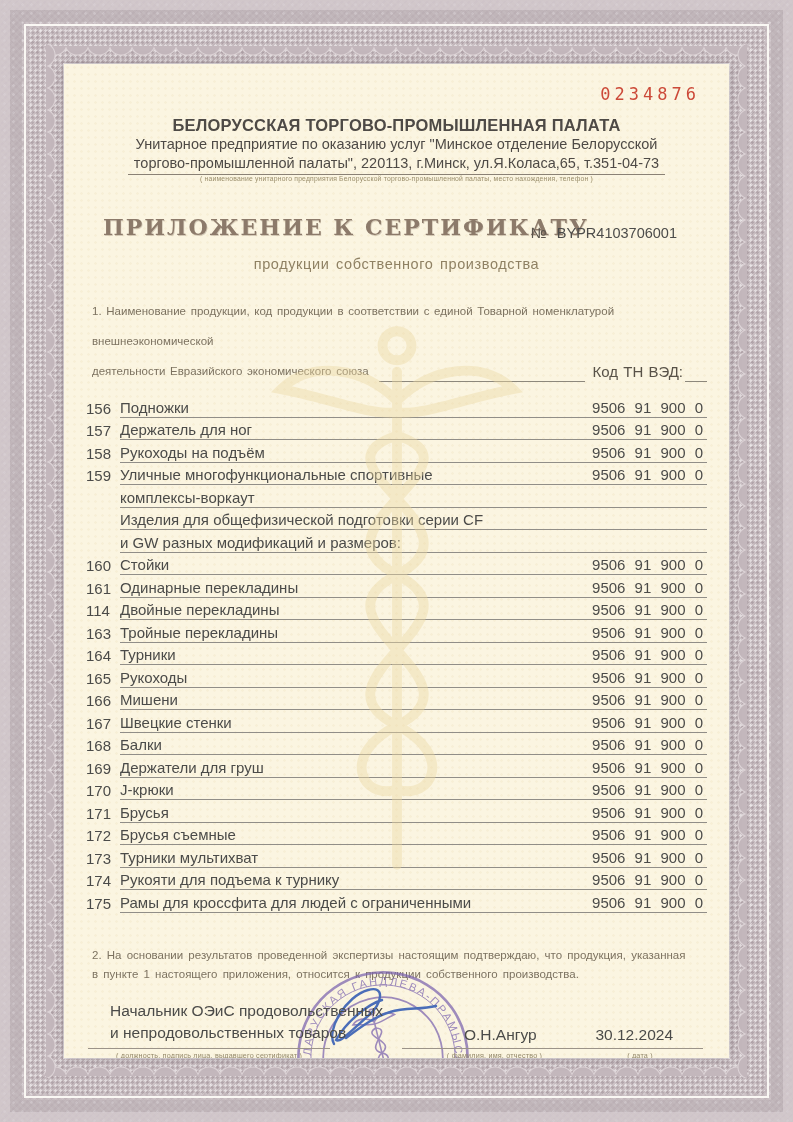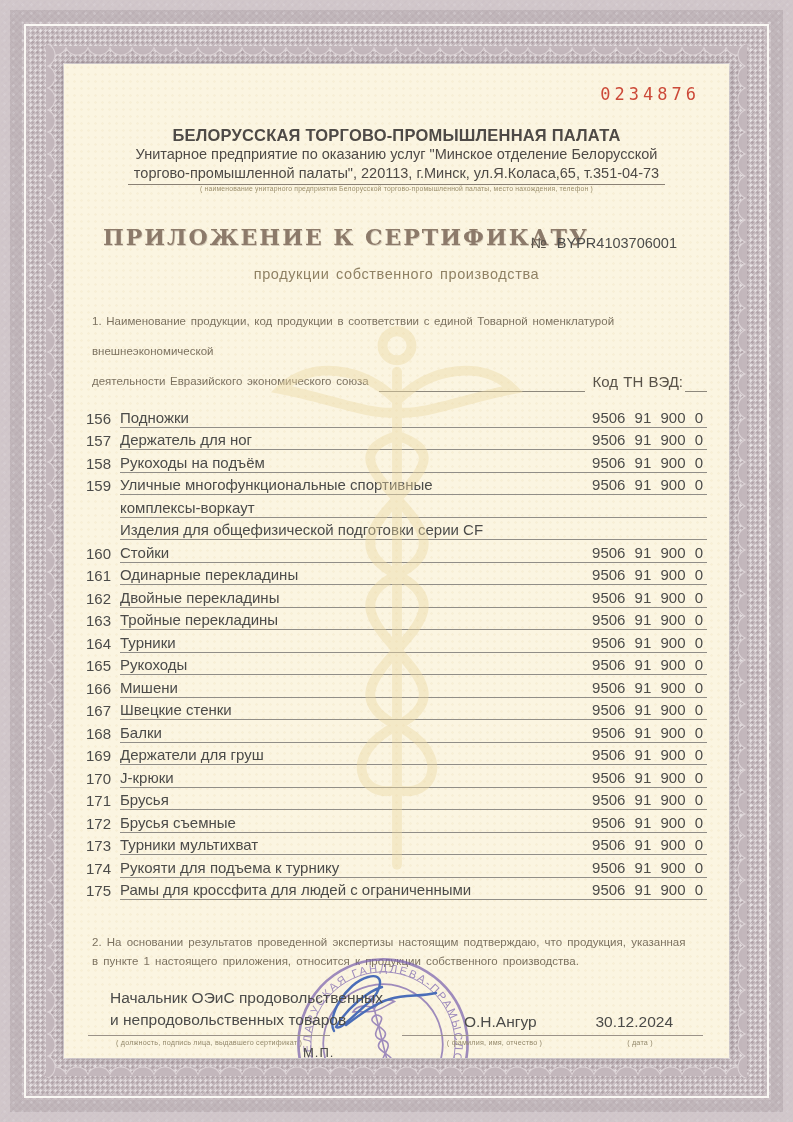--- a/index.html
+++ b/index.html
@@ -25,21 +25,21 @@
     background:radial-gradient(circle at 11px -3px, #c3b7bc 0 11px, #ddd4d7 12px, transparent 13px);background-size:22px 18px;background-repeat:repeat-x;}
   .scallop.bottom{left:44px;right:44px;bottom:46px;height:18px;
     background:radial-gradient(circle at 11px 21px, #c3b7bc 0 11px, #ddd4d7 12px, transparent 13px);background-size:22px 18px;background-repeat:repeat-x;}
   .scallop.left{top:44px;bottom:44px;left:46px;width:18px;
     background:radial-gradient(circle at -3px 11px, #c3b7bc 0 11px, #ddd4d7 12px, transparent 13px);background-size:18px 22px;background-repeat:repeat-y;}
   .scallop.right{top:44px;bottom:44px;right:46px;width:18px;
     background:radial-gradient(circle at 21px 11px, #c3b7bc 0 11px, #ddd4d7 12px, transparent 13px);background-size:18px 22px;background-repeat:repeat-y;}
 
   .paper{
     position:absolute;left:64px;top:64px;width:665px;height:994px;box-sizing:border-box;
-    padding:16px 22px;overflow:hidden;
+    padding:6px 22px;overflow:hidden;
     background-color:#fbf5e1;
     background-image:radial-gradient(rgba(228,211,168,.18) 1px, transparent 1.5px);
     background-size:7px 7px;
     box-shadow:0 0 9px rgba(104,88,96,.5), 0 0 0 1px rgba(255,255,255,.65);
   }
   .watermark{position:absolute;left:50%;top:244px;transform:translateX(-50%);opacity:.42;pointer-events:none;}
 
   .serial{position:absolute;top:20px;right:29px;font-family:"DejaVu Sans Mono",monospace;
     font-size:17px;letter-spacing:4px;color:#cc4a39;}
 
@@ -168,35 +168,42 @@
     </span>
   </div>
         <div class="prow">
     <span class="pnum"></span>
     <span class="pline">
       <span class="pname">Изделия для общефизической подготовки серии CF</span>
       <span class="pcode"></span>
     </span>
   </div>
         <div class="prow">
+    <span class="pnum"></span>
+    <span class="pline">
+      <span class="pname">и GW разных модификаций и размеров:</span>
+      <span class="pcode"></span>
+    </span>
+  </div>
+        <div class="prow">
     <span class="pnum">160</span>
     <span class="pline">
       <span class="pname">Стойки</span>
       <span class="pcode">9506 91 900 0</span>
     </span>
   </div>
         <div class="prow">
     <span class="pnum">161</span>
     <span class="pline">
       <span class="pname">Одинарные перекладины</span>
       <span class="pcode">9506 91 900 0</span>
     </span>
   </div>
         <div class="prow">
-    <span class="pnum">162</span>
+    <span class="pnum">114</span>
     <span class="pline">
       <span class="pname">Двойные перекладины</span>
       <span class="pcode">9506 91 900 0</span>
     </span>
   </div>
         <div class="prow">
     <span class="pnum">163</span>
     <span class="pline">
       <span class="pname">Тройные перекладины</span>
       <span class="pcode">9506 91 900 0</span>

